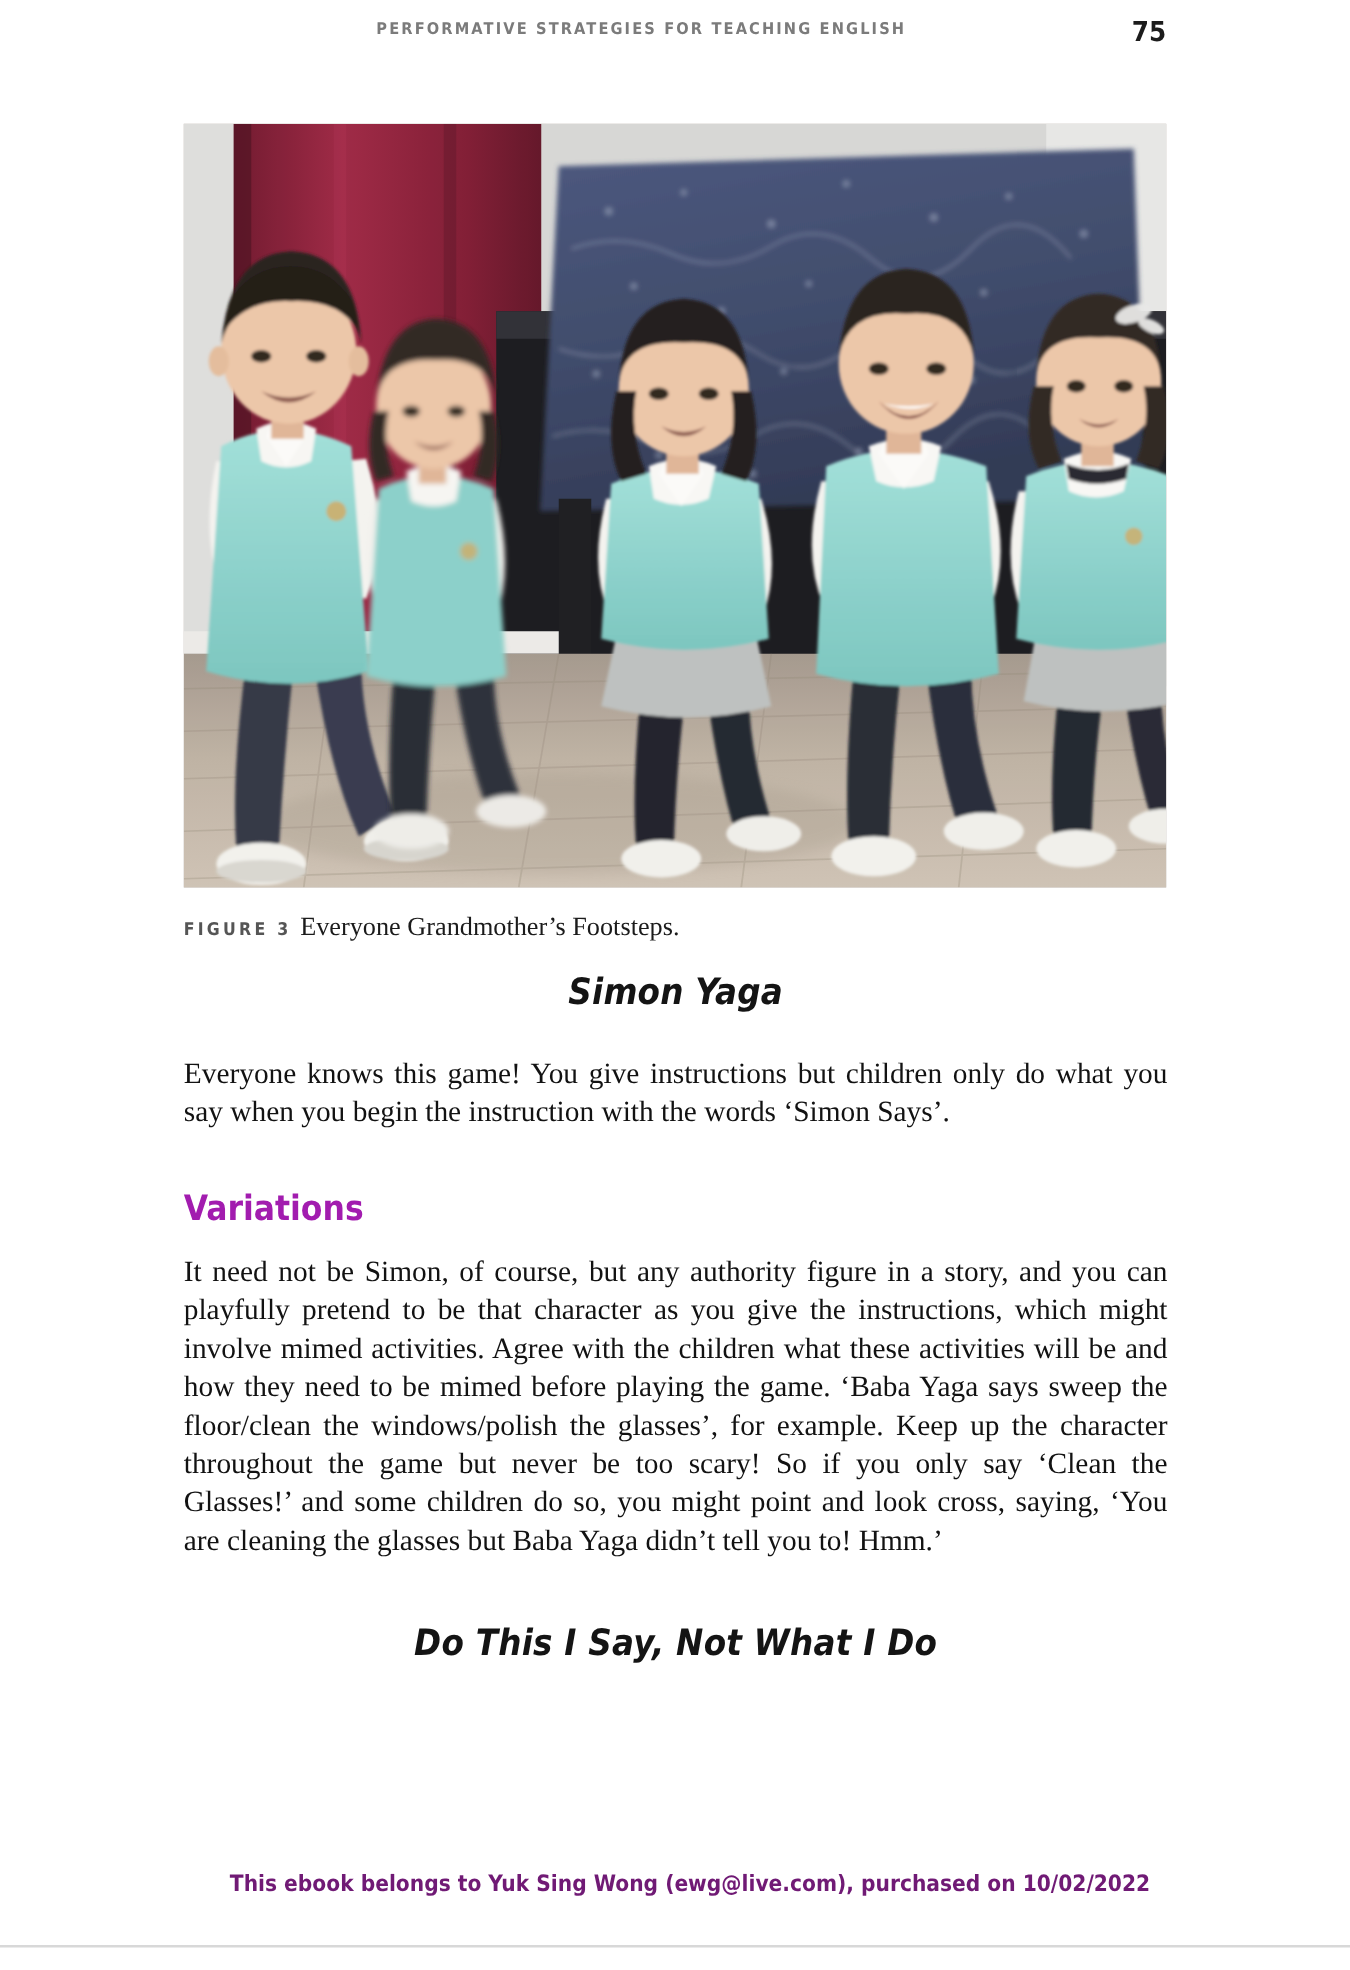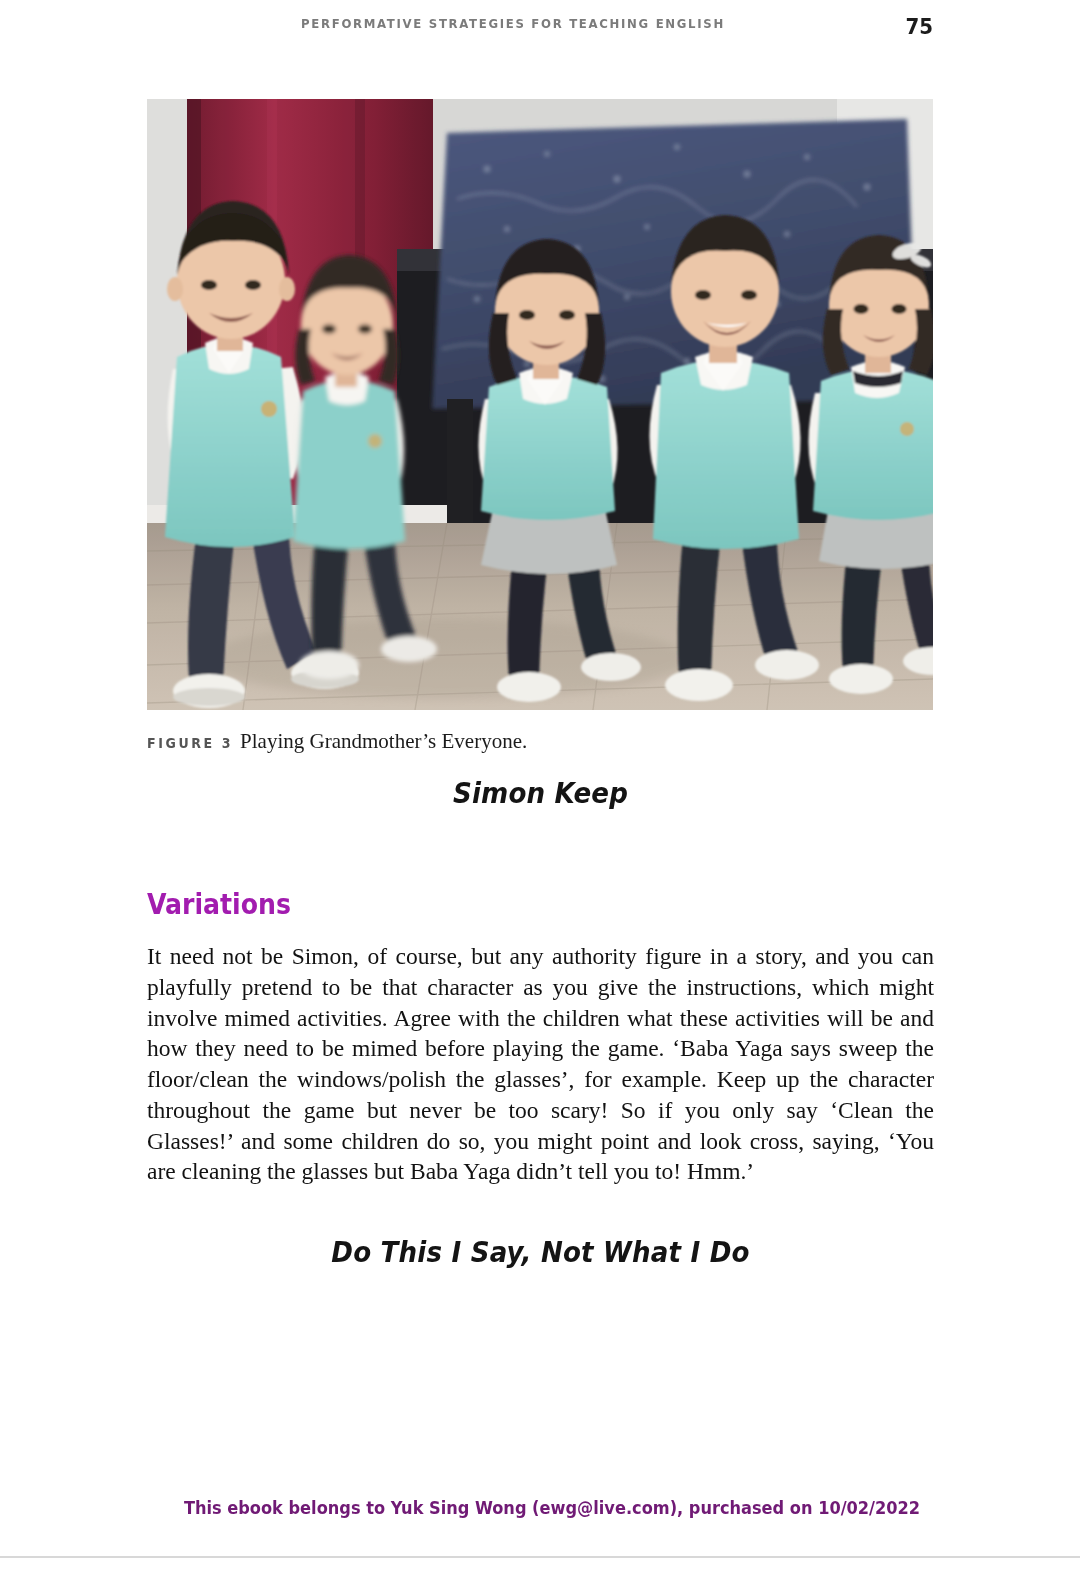--- a/index.html
+++ b/index.html
@@ -388,30 +388,31 @@
         <ellipse cx="714" cy="210" rx="7.5" ry="5" fill="#2a2018"></ellipse>
         <ellipse cx="752" cy="210" rx="7.5" ry="5" fill="#2a2018"></ellipse>
         <path d="M716 236 q16 14 32 0 q-16 9 -32 0 z" fill="#8d5a4d"></path>
       </g>
 
       <rect x="0" y="0" width="786" height="611" fill="#ffffff" opacity="0.04"></rect>
     </svg>
   </div>
 
   <div class="figure-caption">
-    <span class="figure-label">FIGURE 3</span><span class="figure-caption-text">Playing Grandmother’s Everyone.</span>
+    <span class="figure-label">FIGURE 3</span><span class="figure-caption-text">Everyone Grandmother’s Footsteps.</span>
   </div>
 </div>
 
 <div class="column">
 
-  <h2 class="section-title-center">Simon Keep</h2>
+  <h2 class="section-title-center">Simon Yaga</h2>
 
   <div class="sp-after-h2"></div>
 
+  <p class="body">Everyone knows this game! You give instructions but children only do what you say when you begin the instruction with the words ‘Simon Says’.</p>
 
   <div class="sp-para-to-h3"></div>
 
   <h3 class="section-title-left">Variations</h3>
 
   <div class="sp-after-h3"></div>
 
   <p class="body">It need not be Simon, of course, but any authority figure in a story, and you can playfully pretend to be that character as you give the instructions, which might involve mimed activities. Agree with the children what these activities will be and how they need to be mimed before playing the game. ‘Baba Yaga says sweep the floor/clean the windows/polish the glasses’, for example. Keep up the character throughout the game but never be too scary! So if you only say ‘Clean the Glasses!’ and some children do so, you might point and look cross, saying, ‘You are cleaning the glasses but Baba Yaga didn’t tell you to! Hmm.’</p>
 
   <div class="sp-para-to-h2"></div>

